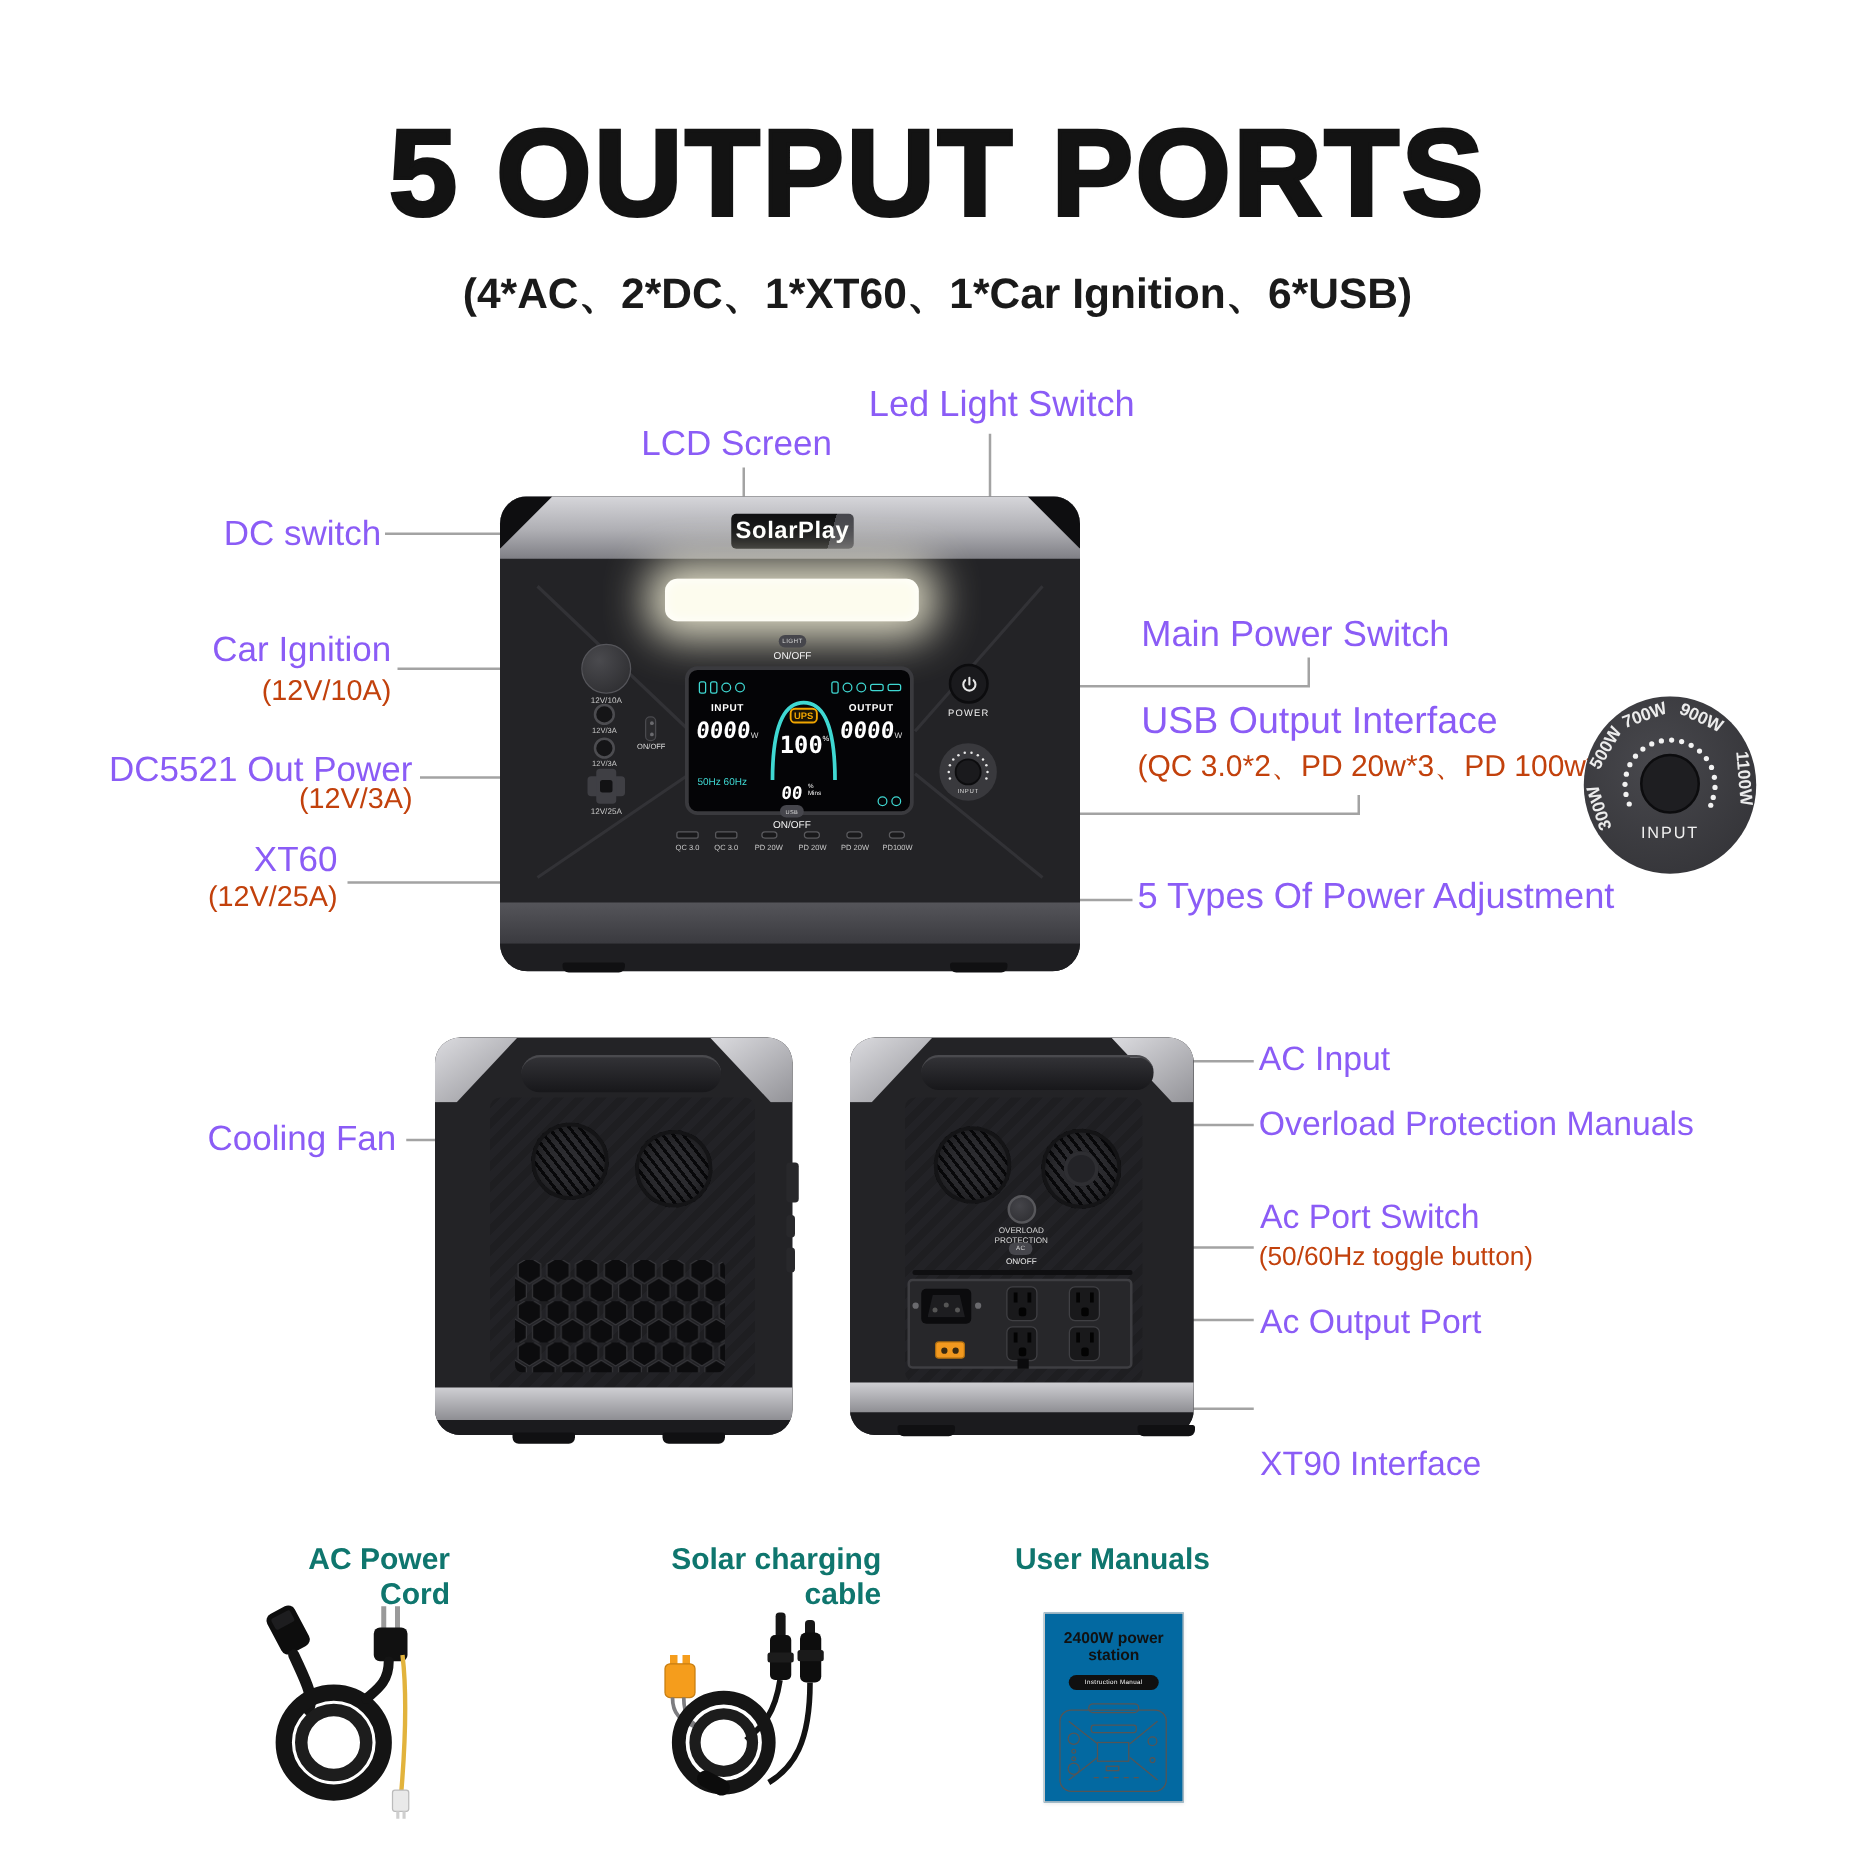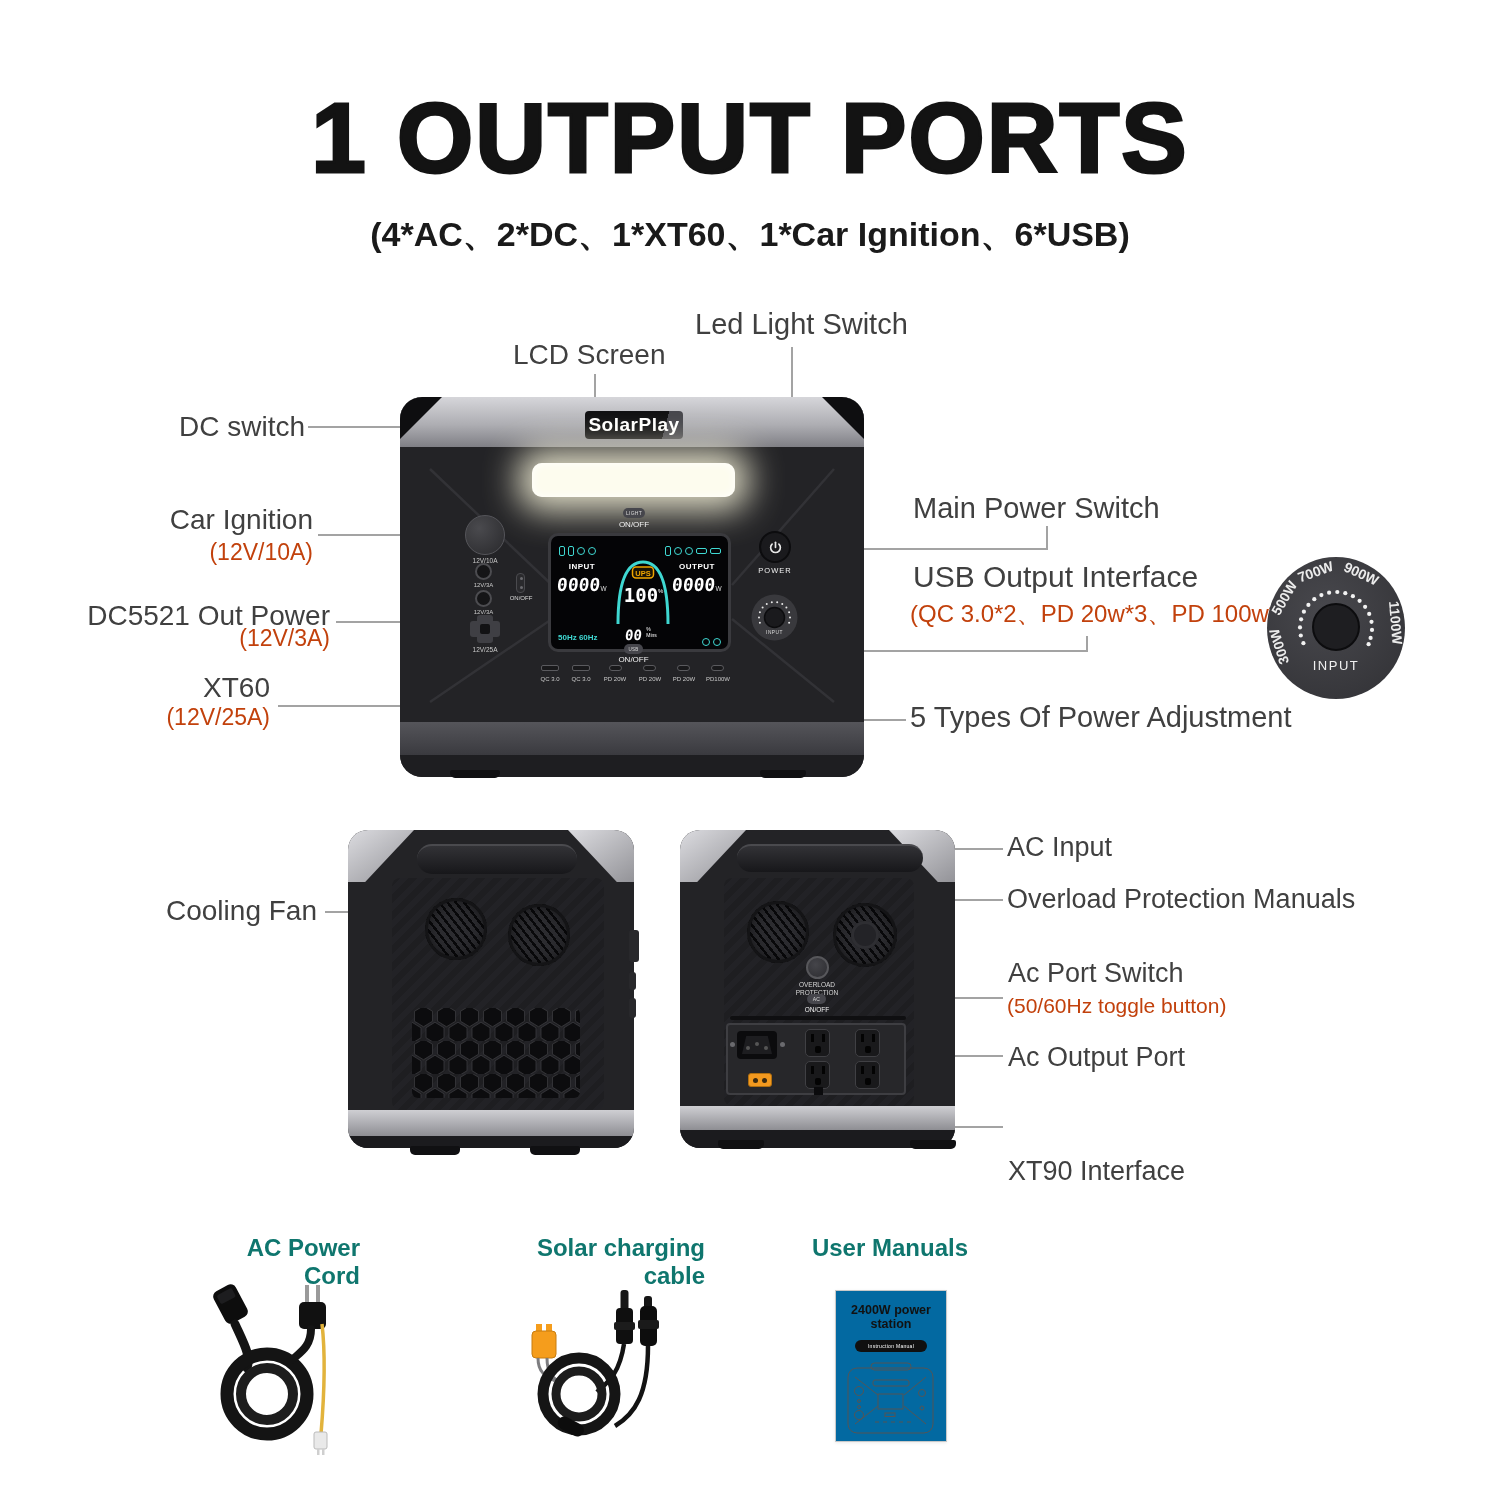--- a/index.html
+++ b/index.html
@@ -3,21 +3,21 @@
 <meta charset="utf-8">
 <style>
   *{margin:0;padding:0;box-sizing:border-box}
   html,body{background:#fff}
   .canvas{position:relative;width:1500px;height:1500px;background:#fff;overflow:hidden;
           font-family:"Liberation Sans",sans-serif;color:#151515}
   .a{position:absolute}
   .title{left:0;top:82px;width:100%;text-align:center;font-size:98px;font-weight:bold;
          letter-spacing:2px;color:#131313;-webkit-text-stroke:3px #131313;white-space:nowrap}
   .subtitle{left:0;top:212px;width:100%;text-align:center;font-size:34px;font-weight:bold;color:#1a1a1a}
-  .co{font-size:28px;color:#404040;white-space:nowrap;line-height:1.15}
+  .co{font-size:28px;color:#8b5cf6;white-space:nowrap;line-height:1.15}
   .cs{font-size:23px;color:#c2410c;white-space:nowrap;line-height:1.1}
   .tr{text-align:right}
   .overlay{left:0;top:0;pointer-events:none}
   .overlay polyline{fill:none;stroke:#a3a3a3;stroke-width:2}
   
   .shell{position:absolute;inset:0;border-radius:22px;background:#232326;overflow:hidden}
   .silverband{position:absolute;left:0;right:0;top:0;height:50px;
               background:linear-gradient(180deg,#d6d6da 0%,#aeaeb3 55%,#7f7f85 100%)}
   .cdark{position:absolute;top:0;width:42px;height:42px;background:#0e0e10}
   .cdark.l{left:0;clip-path:polygon(0 0,100% 0,0 100%)}
@@ -59,21 +59,21 @@
   .manual{position:absolute;background:#0369a1;border:1px solid #c9c9c9;box-shadow:0 1px 3px rgba(0,0,0,.08)}
   .manual .mt{margin-top:12px;text-align:center;font-size:12.5px;font-weight:bold;color:#111}
   .manual .mb{margin:9px auto 0;width:72px;height:12px;background:#101010;border-radius:6px;
               color:#fff;font-size:5px;display:flex;align-items:center;justify-content:center;letter-spacing:.3px}
 </style>
 </head>
 <body>
 
 <div class="canvas">
 
-  <div class="a title">1 OUTPUT PORTS</div>
+  <div class="a title">5 OUTPUT PORTS</div>
   <div class="a subtitle">(4*AC、2*DC、1*XT60、1*Car Ignition、6*USB)</div>
 
   <svg class="a overlay" width="1500" height="1500">
     <polyline points="595,374 595,530"></polyline>
     <polyline points="792,347 792,512 652,512"></polyline>
     <polyline points="308,427 521,427 521,566"></polyline>
     <polyline points="318,535 457,535"></polyline>
     <polyline points="336,622 491,622"></polyline>
     <polyline points="278,706 486,706 486,645"></polyline>
     <polyline points="793,549 1047,549 1047,526"></polyline>
@@ -161,21 +161,21 @@
           <div style="color:#fff;font-size:8px;font-weight:bold;letter-spacing:.5px">OUTPUT</div>
           <div style="margin-top:3px"><span class="seg" style="font-size:18px">0000</span><span style="color:#ddd;font-size:6.5px">W</span></div>
         </div>
         <svg class="a" style="left:60px;top:12px" width="64" height="78" viewBox="0 0 64 78">
           <path d="M7,76 C7,36 15,14 32,14 C49,14 57,36 57,76" stroke="#3fd8d2" stroke-width="3" fill="none"></path>
           <rect x="21.5" y="19" width="21" height="11" rx="3.5" stroke="#f0a500" stroke-width="1.5" fill="rgba(240,165,0,0.1)"></rect>
           <text x="32" y="27.5" font-size="7.5" font-weight="bold" fill="#f0a500" text-anchor="middle">UPS</text>
           <text x="30" y="54" font-size="19" font-weight="bold" fill="#ffffff" text-anchor="middle" font-family="DejaVu Sans Mono, monospace">100</text>
           <text x="47" y="45" font-size="6" fill="#ffffff">%</text>
         </svg>
-        <div class="a teal" style="left:7px;top:97px;font-size:8px;font-weight:bold">50Hz 60Hz</div>
+        <div class="a teal" style="left:7px;top:85px;font-size:8px;font-weight:normal">50Hz 60Hz</div>
         <div class="a" style="left:74px;top:90px;width:40px;color:#fff">
           <span class="seg" style="font-size:14px">00</span>
           <span style="display:inline-block;vertical-align:top;font-size:5px;line-height:1.2"><i style="font-style:normal;display:block">%</i><i style="font-style:normal;display:block">Mins</i></span>
         </div>
         <div class="a" style="right:6px;top:96px">
           <span class="ib c"></span><span class="ib c"></span>
         </div>
       </div>
 
       <div class="a circle" style="left:359px;top:134px;width:32px;height:32px;background:#1a1a1d;border:2px solid #0c0c0e;display:flex;align-items:center;justify-content:center">

